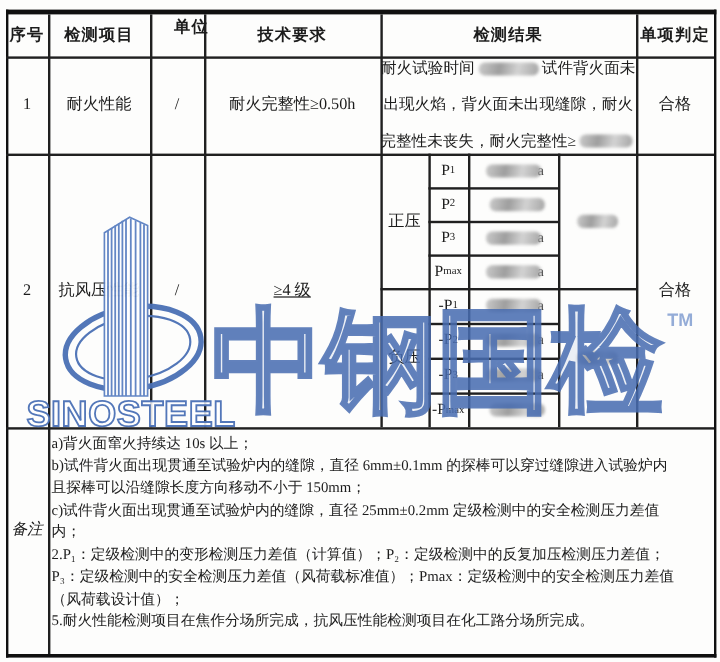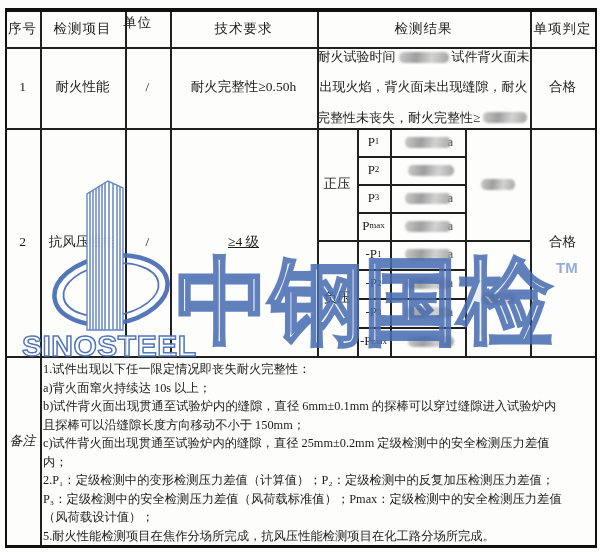--- a/index.html
+++ b/index.html
@@ -6,21 +6,21 @@
   #page{position:relative;width:600px;height:552px;background:#fdfdfc;overflow:hidden;
         font-family:"Liberation Serif","DejaVu Serif",serif;color:#1c1c1c;}
   
   .hl,.vl{position:absolute;background:#202020;z-index:2;}
   .hl{height:1.5px;}
   .vl{width:1.5px;}
   .thick{background:#101010;}
   
   .cell{position:absolute;display:flex;align-items:center;justify-content:center;
         text-align:center;z-index:3;font-size:13.5px;line-height:1.25;}
-  .hdr{font-weight:normal;font-size:13.5px;letter-spacing:1px;}
+  .hdr{font-weight:bold;font-size:13.5px;letter-spacing:1px;}
   .result-cell{flex-direction:column;justify-content:center;gap:14px;}
   .rline{display:flex;align-items:center;justify-content:center;white-space:nowrap;
          height:21.5px;font-size:13px;}
   .notes{position:absolute;left:43px;top:360px;width:550px;z-index:3;font-size:12.3px;
          line-height:18.5px;text-align:left;}
   .notes div{white-space:nowrap;}
   
   .smudge{display:inline-block;width:46px;height:11px;border-radius:5px;margin:0 3px;
           background:linear-gradient(100deg,#c2c2c2 0%,#8e8e8e 35%,#cccccc 65%,#969696 100%);
           filter:blur(1.2px);opacity:.85;z-index:4;}
@@ -66,21 +66,21 @@
   <div class="vl" style="left:125px;top:12px;height:344px;"></div>
   <div class="vl" style="left:170px;top:12px;height:344px;"></div>
   <div class="vl" style="left:317px;top:12px;height:344px;"></div>
   <div class="vl" style="left:530px;top:12px;height:344px;"></div>
   <div class="vl" style="left:357px;top:128px;height:228px;"></div>
   <div class="vl" style="left:390px;top:128px;height:228px;"></div>
   <div class="vl" style="left:465px;top:128px;height:228px;"></div>
 
   <div class="cell hdr" style="left:5px;top:12px;width:35px;height:35px;">序号</div>
   <div class="cell hdr" style="left:40px;top:12px;width:85px;height:35px;">检测项目</div>
-  <div class="cell hdr" style="left:115px;top:12px;width:45px;height:22px;">单位</div>
+  <div class="cell hdr" style="left:137px;top:12px;width:45px;height:22px;">单位</div>
   <div class="cell hdr" style="left:170px;top:12px;width:147px;height:35px;">技术要求</div>
   <div class="cell hdr" style="left:317px;top:12px;width:213px;height:35px;">检测结果</div>
   <div class="cell hdr" style="left:530px;top:12px;width:65px;height:35px;">单项判定</div>
 
   <div class="cell" style="left:5px;top:47px;width:35px;height:81px;">1</div>
   <div class="cell" style="left:40px;top:47px;width:85px;height:81px;">耐火性能</div>
   <div class="cell" style="left:125px;top:47px;width:45px;height:81px;">/</div>
   <div class="cell" style="left:170px;top:47px;width:147px;height:81px;">耐火完整性≥0.50h</div>
 
   <div class="cell result-cell" style="left:317px;top:49px;width:213px;height:77px;overflow:visible;">
@@ -177,21 +177,20 @@
       <span class="smudge" style="width:34px;"></span>
     </div>
   <div class="cell" style="left:465px;top:240px;width:65px;height:116px;">
       <span class="smudge" style="width:34px;"></span>
     </div>
 
   <div class="cell" style="left:530px;top:128px;width:65px;height:228px;">合格</div>
 
   <div class="cell" style="left:5px;top:356px;width:35px;height:170px;font-size:13px;font-style:italic;">备注</div>
   <div class="notes">
-    <div>1.试件出现以下任一限定情况即丧失耐火完整性：</div>
     <div>a)背火面窜火持续达 10s 以上；</div>
     <div>b)试件背火面出现贯通至试验炉内的缝隙，直径 6mm±0.1mm 的探棒可以穿过缝隙进入试验炉内</div>
     <div>且探棒可以沿缝隙长度方向移动不小于 150mm；</div>
     <div>c)试件背火面出现贯通至试验炉内的缝隙，直径 25mm±0.2mm 定级检测中的安全检测压力差值</div>
     <div>内；</div>
     <div>2.P₁：定级检测中的变形检测压力差值（计算值）；P₂：定级检测中的反复加压检测压力差值；</div>
     <div>P₃：定级检测中的安全检测压力差值（风荷载标准值）；Pmax：定级检测中的安全检测压力差值</div>
     <div>（风荷载设计值）；</div>
     <div>5.耐火性能检测项目在焦作分场所完成，抗风压性能检测项目在化工路分场所完成。</div>
   </div>

